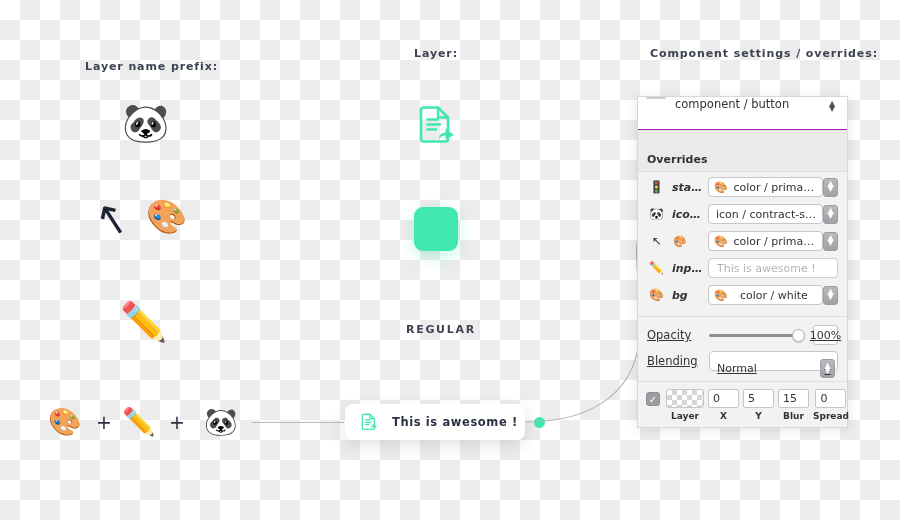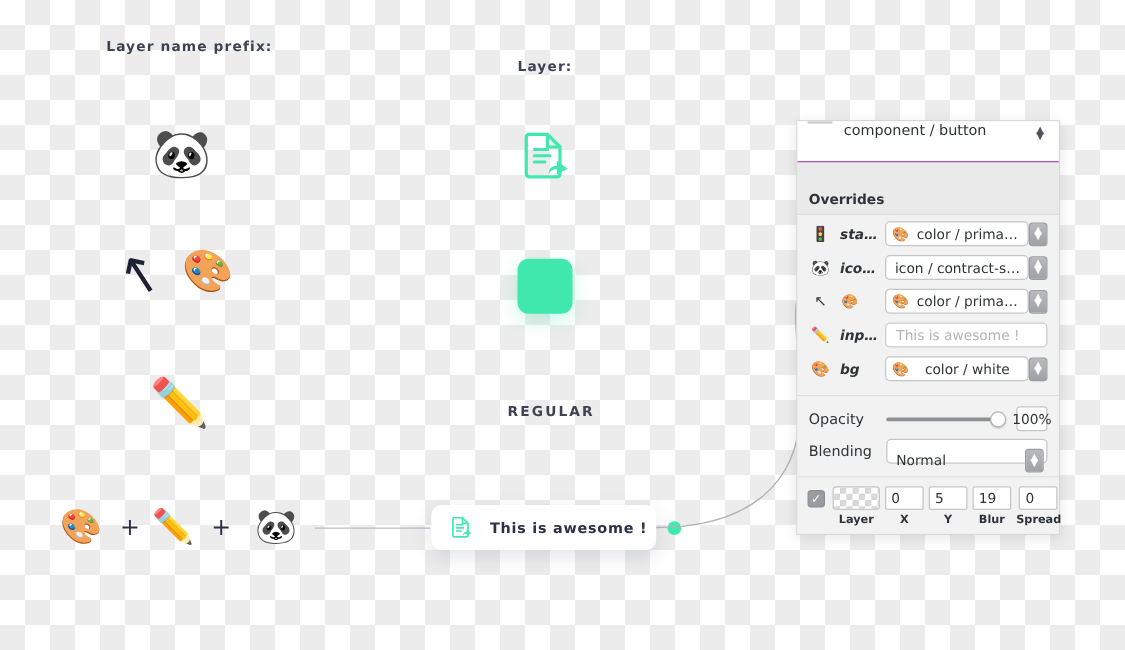--- a/index.html
+++ b/index.html
@@ -248,20 +248,21 @@
   .prop-block {
     padding: 7px 9px 9px 9px;
     border-bottom: 1px solid #dedede;
     background: #f2f2f2;
   }
   .prop-row {
     display: flex;
     align-items: center;
     height: 22px;
     margin-bottom: 4px;
+    text-decoration: underline;
   }
   .prop-row:last-child { margin-bottom: 0; }
   .prop-label {
     width: 62px;
     flex: 0 0 auto;
     font-size: 11.5px;
     color: #2f3237;
   }
   .slider-wrap {
     flex: 1;
@@ -380,22 +381,23 @@
     background-position: 0 0, 5px 5px;
     box-sizing: border-box;
   }
   .sh-n { width: 31px; }
 </style>
 </head>
 <body>
 
 <div id="stage">
 
-  <div class="col-head" style="left:85px; top:31px;">Layer name prefix:</div>
+  <div class="col-head" style="left:85px; top:60px;">Layer name prefix:</div>
   <div class="col-head" style="left:414px; top:47px;">Layer:</div>
+  <div class="col-head" style="left:650px; top:47px;">Component settings / overrides:</div>
 
   <div class="emoji" style="left:122px; top:104px; font-size:38px;">🐼</div>
 
   <div class="emoji" style="left:95px; top:198px; font-size:42px; color:#1c2233; transform:rotate(12deg);">↖</div>
 
   <div class="emoji" style="left:146px; top:200px; font-size:33px;">🎨</div>
 
   <div class="emoji" style="left:120px; top:303px; font-size:38px;">✏️</div>
 
   <div class="emoji" style="left:48px; top:408px; font-size:27px;">🎨</div>
@@ -541,21 +543,21 @@
         <span class="sh-box sh-n">0</span>
         <span class="sh-cap">X</span>
       </span>
 
       <span class="sh-col">
         <span class="sh-box sh-n">5</span>
         <span class="sh-cap">Y</span>
       </span>
 
       <span class="sh-col">
-        <span class="sh-box sh-n">19</span>
+        <span class="sh-box sh-n">15</span>
         <span class="sh-cap">Blur</span>
       </span>
 
       <span class="sh-col">
         <span class="sh-box sh-n">0</span>
         <span class="sh-cap">Spread</span>
       </span>
     </div>
 
   </div>

